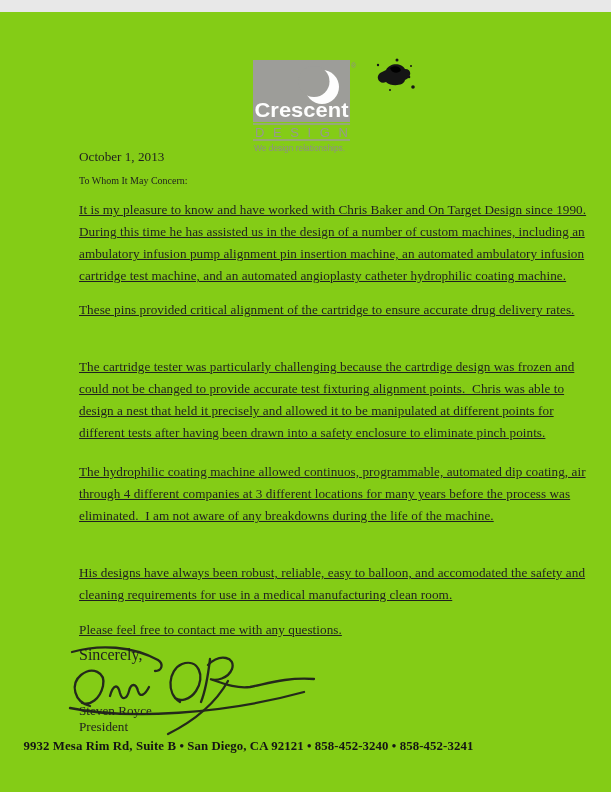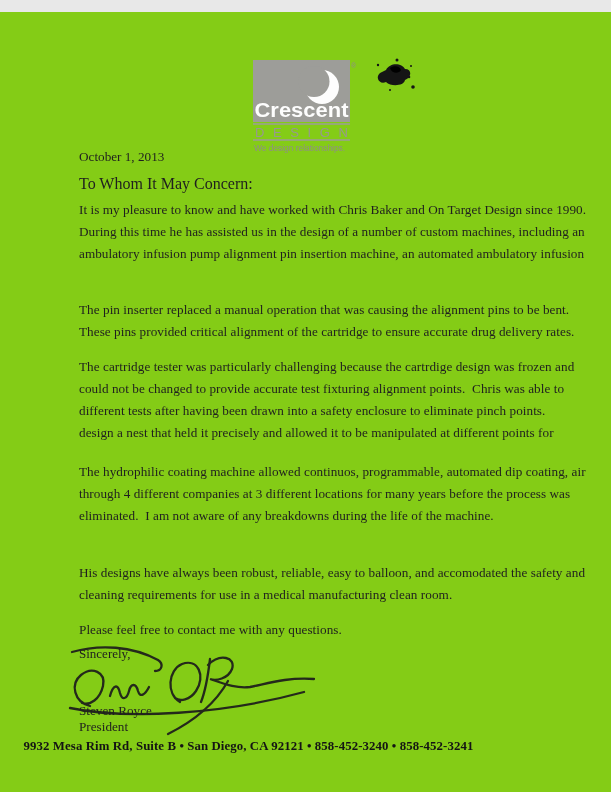--- a/index.html
+++ b/index.html
@@ -9,25 +9,25 @@
     margin:12px auto;
     background:#84cc16;
     font-family:"Liberation Serif", serif;
     color:#1f1f1f;
     overflow:hidden;
   }
   .abs{position:absolute;}
   .logo{left:253px;top:48px;}
   .inkblot{left:366px;top:44px;}
   .date{left:79px;top:137px;font-size:13.2px;text-align:center;}
-  .salutation{left:79px;top:163px;font-size:16px;}
+  .salutation{left:79px;top:163px;font-size:10px;}
   .para{left:79px;font-size:13.2px;line-height:22px;letter-spacing:0.05px;}
-  .para .line{white-space:pre;}
+  .para .line{white-space:pre;text-decoration:underline;}
   .p1{top:187px}.p2{top:287px}.p3{top:344px}.p4{top:449px}.p5{top:550px}.p6{top:607px}
-  .closing{left:79px;top:634px;font-size:13px;}
+  .closing{left:79px;top:634px;font-size:16px;}
   .signature{left:64px;top:632px;pointer-events:none;}
   .signer{left:79px;top:691px;font-size:13.2px;line-height:16px;}
   .footer{left:0;top:727px;width:497px;text-align:center;
           font-size:12.8px;font-weight:bold;color:#141414;letter-spacing:0.1px;}
   .logo text{font-family:"Liberation Sans", sans-serif;}
 </style>
 </head>
 <body>
 
 <div class="page">
@@ -58,30 +58,30 @@
   </svg>
 
   <div class="abs date">October 1, 2013</div>
 
   <div class="abs salutation">To Whom It May Concern:</div>
 
   <div class="abs para p1">
       <div class="line">It is my pleasure to know and have worked with Chris Baker and On Target Design since 1990.</div>
       <div class="line">During this time he has assisted us in the design of a number of custom machines, including an</div>
       <div class="line">ambulatory infusion pump alignment pin insertion machine, an automated ambulatory infusion</div>
+      <div class="line">cartridge test machine, and an automated angioplasty catheter hydrophilic coating machine.</div>
     </div>
   <div class="abs para p2">
-      <div class="line">The pin inserter replaced a manual operation that was causing the alignment pins to be bent.</div>
       <div class="line">These pins provided critical alignment of the cartridge to ensure accurate drug delivery rates.</div>
     </div>
   <div class="abs para p3">
       <div class="line">The cartridge tester was particularly challenging because the cartrdige design was frozen and</div>
       <div class="line">could not be changed to provide accurate test fixturing alignment points.  Chris was able to</div>
+      <div class="line">design a nest that held it precisely and allowed it to be manipulated at different points for</div>
       <div class="line">different tests after having been drawn into a safety enclosure to eliminate pinch points.</div>
-      <div class="line">design a nest that held it precisely and allowed it to be manipulated at different points for</div>
     </div>
   <div class="abs para p4">
       <div class="line">The hydrophilic coating machine allowed continuos, programmable, automated dip coating, air</div>
       <div class="line">through 4 different companies at 3 different locations for many years before the process was</div>
       <div class="line">eliminated.  I am not aware of any breakdowns during the life of the machine.</div>
     </div>
   <div class="abs para p5">
       <div class="line">His designs have always been robust, reliable, easy to balloon, and accomodated the safety and</div>
       <div class="line">cleaning requirements for use in a medical manufacturing clean room.</div>
     </div>

